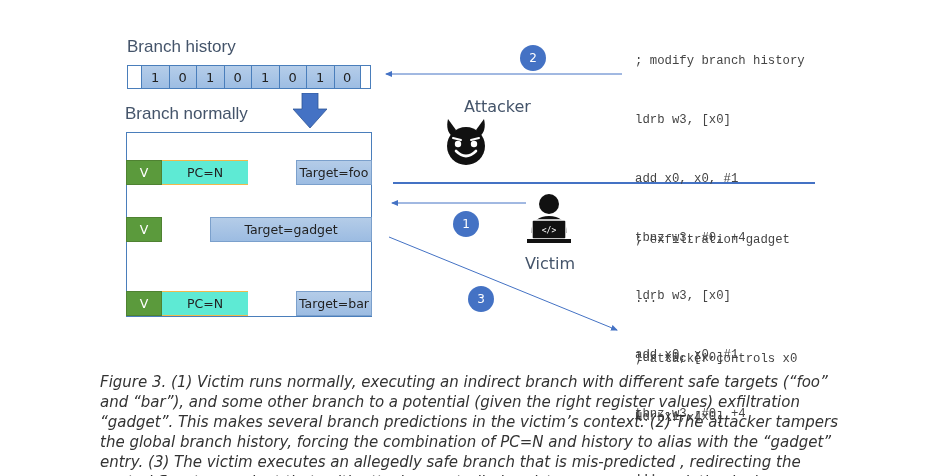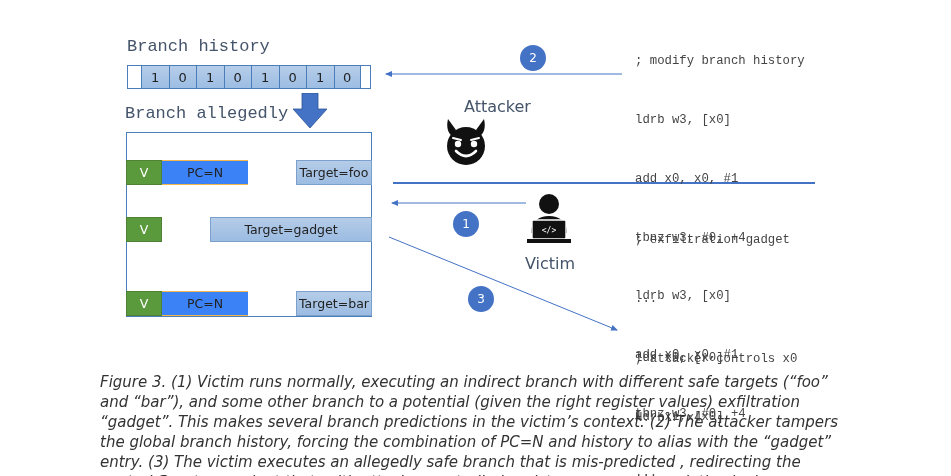--- a/index.html
+++ b/index.html
@@ -1,37 +1,37 @@
 <!DOCTYPE html>
 <html><head>
 <meta charset="utf-8">
 <style>
   html, body { margin:0; padding:0; background:#ffffff; }
   body { width:951px; height:476px; position:relative; overflow:hidden; font-family:"Liberation Sans", sans-serif; }
   .abs { position:absolute; }
-  .title { font-family:Liberation Mono, monospace; font-size:17px; color:#44546a; }
+  .title { font-family:Liberation Sans, sans-serif; font-size:17px; color:#44546a; }
   .hist { left:127px; top:65px; width:244px; height:24px; border:1px solid #4a7ebb; box-sizing:border-box; background:#fff; display:flex; }
   .hist .pad { width:13px; }
   .hist .bit { width:27.5px; height:100%; box-sizing:border-box; border-left:1px solid #4a7ebb; background:linear-gradient(#b5cde9,#9dbde3); font-family:"DejaVu Sans", sans-serif; font-size:13px; display:flex; align-items:center; justify-content:center; color:#222; }
   .hist .bit:last-of-type { border-right:1px solid #4a7ebb; }
   .pred { left:126px; top:132px; width:246px; height:185px; border:1px solid #4a7ebb; box-sizing:border-box; }
   .row { position:absolute; left:126px; width:246px; height:25px; display:flex; font-family:"DejaVu Sans", sans-serif; font-size:12.5px; }
   .row .v { width:36px; background:#5b9a3c; color:#fff; display:flex; align-items:center; justify-content:center; border:1px solid #4f8232; box-sizing:border-box; }
-  .row .pc { width:86px; background:#3b82f6; color:#222; display:flex; align-items:center; justify-content:center; border-top:1px solid #f2b84b; border-bottom:1px solid #f2b84b; box-sizing:border-box; }
+  .row .pc { width:86px; background:#5eead4; color:#222; display:flex; align-items:center; justify-content:center; border-top:1px solid #f2b84b; border-bottom:1px solid #f2b84b; box-sizing:border-box; }
   .row .tg { flex:1; background:linear-gradient(#b4cce8,#9cbce2); color:#222; display:flex; align-items:center; justify-content:center; border:1px solid #7ba0cc; box-sizing:border-box;margin-left:48px; }
   .code { left:635px; font-family:"Liberation Mono", monospace; font-size:12.3px; color:#444; line-height:19.6px; white-space:pre; }
   .badge { width:26px; height:26px; border-radius:50%; background:#4472c4; color:#fff; font-family:"DejaVu Sans", sans-serif; font-size:12px; display:flex; align-items:center; justify-content:center; }
   .caption { left:100px; top:372px; width:751px; text-align:left; font-family:"DejaVu Sans", sans-serif; font-style:italic; font-size:15px; line-height:20px; color:#333; }
   .actor-label { font-family:"DejaVu Sans", sans-serif; font-size:16px; color:#44546a; }
 </style>
 </head>
 <body>
 
 <div class="abs title" style="left:127px;top:37px;">Branch history</div>
-<div class="abs title" style="left:125px;top:104px;">Branch allegedly</div>
+<div class="abs title" style="left:125px;top:104px;">Branch normally</div>
 
 <div class="abs hist">
   <div class="pad"></div>
   <div class="bit">1</div>
   <div class="bit">0</div>
   <div class="bit">1</div>
   <div class="bit">0</div>
   <div class="bit">1</div>
   <div class="bit">0</div>
   <div class="bit">1</div>

